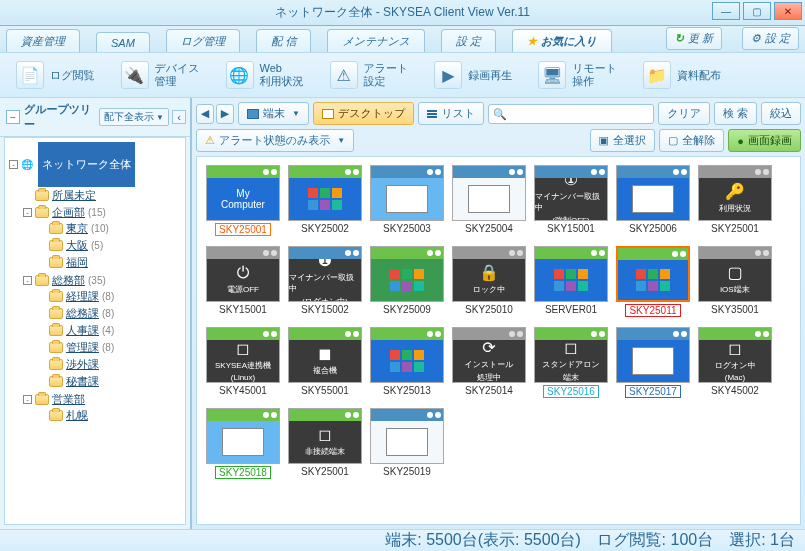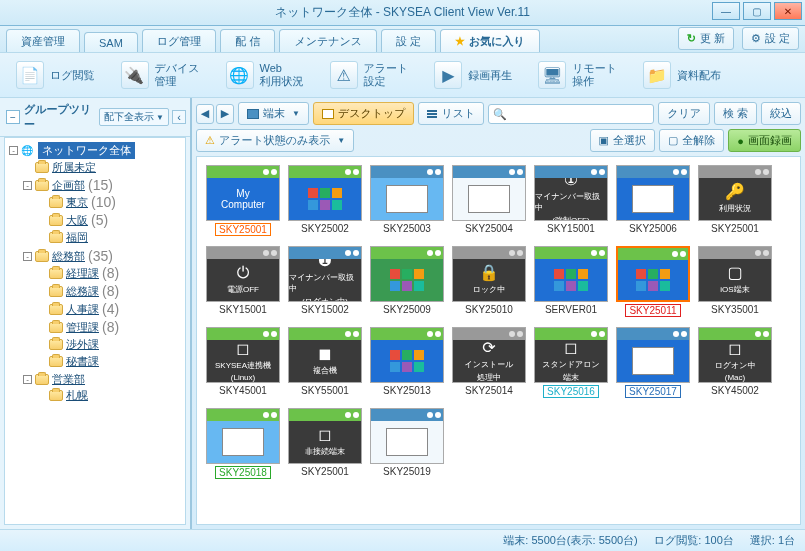--- a/index.html
+++ b/index.html
@@ -4,21 +4,21 @@
 <style>
 * { box-sizing: border-box; margin: 0; padding: 0; }
 body { font-family: "Meiryo", "MS PGothic", sans-serif; font-size: 11px; background: #fff; width: 805px; height: 551px; overflow: hidden; }
 
 .titlebar { height: 26px; background: linear-gradient(#dff2fb,#cfeaf8); display: flex; align-items: center; justify-content: center; position: relative; border-bottom: 1px solid #7fb8d8; }
 .titlebar .title { color: #2a6a96; font-size: 12px; }
 .winbtns { position: absolute; right: 0; top: 0; display: flex; }
 .winbtn { width: 28px; height: 18px; border: 1px solid #5fa4cc; background: linear-gradient(#e9f6fd,#c7e7f7); display: flex; align-items: center; justify-content: center; font-size: 10px; color: #2a6a96; margin-top: 2px; margin-right: 3px; }
 .winbtn.close { background: linear-gradient(#ffb4a3,#ff7b5a); color:#7a1400; }
 
-.tabs { height: 26px; background: linear-gradient(#dff2fb,#cfeaf8); display: flex; align-items: flex-end; padding: 0 6px; gap: 4px; }
+.tabs { height: 26px; background: linear-gradient(#dff2fb,#cfeaf8); display: flex; align-items: flex-end; padding: 0 6px; gap: 16px; font-style: italic; }
 .tab { padding: 4px 14px 3px 14px; background: linear-gradient(#f2fbff,#dff2fb); border: 1px solid #9cc7df; border-bottom: none; border-radius: 4px 4px 0 0; color: #2a6a96; font-size: 11px; cursor: pointer; display: flex; align-items: center; gap: 4px; }
 .tab.active { background: linear-gradient(#fff,#e8f5fc); font-weight: bold; }
 .tab .star { color:#f5b301; font-size:11px; }
 .tabs .spacer { flex: 1; }
 .smallbtn { padding: 3px 8px; background: linear-gradient(#f6fcff,#e1f1fa); border: 1px solid #9cc7df; border-radius: 3px; color: #2a6a96; display: flex; align-items: center; gap: 4px; cursor: pointer; font-size: 11px; margin-bottom: 2px; margin-left: 4px; }
 .refresh-icon::before { content: "↻"; color:#2aa82a; font-weight:bold; }
 .gear-icon::before { content: "⚙"; color:#2a6a96; }
 
 .toolbar { height: 46px; background: linear-gradient(#e6f4fc,#d5eefc); border-top: 1px solid #b7daec; border-bottom: 1px solid #b7daec; display: flex; align-items: center; gap: 14px; padding: 0 10px; }
 .tool { display: flex; align-items: center; gap: 6px; padding: 2px 6px; border-radius: 3px; cursor: pointer; color: #2a6a96; }
@@ -36,22 +36,22 @@
 
 .tree { flex:1; overflow-y:auto; background:#fff; border:1px solid #b7daec; margin: 0 4px 4px 4px; padding: 3px 2px; position:relative;}
 .tree ul { list-style:none; padding-left: 14px; }
 .tree li { padding: 1px 0; white-space:nowrap; }
 .tree .node { display:flex; align-items:center; gap:3px; cursor:pointer; }
 .tree .toggle { width:9px; height:9px; border:1px solid #888; font-size:8px; line-height:7px; text-align:center; background:#fff; color:#555; }
 .tree .icn { width:14px; height:12px; display:inline-flex; align-items:center; justify-content:center; font-size:10px; }
 .tree .nicn { background:linear-gradient(#ffe9a3,#f7cf6e); border:1px solid #d6a93f; border-radius:2px; width:14px; height:11px; position:relative;}
 .tree .nicn::after { content:""; position:absolute; top:-3px; left:2px; width:6px; height:3px; background:#f7cf6e; border:1px solid #d6a93f; border-bottom:none; border-radius:2px 2px 0 0;}
 .tree .label { color:#1a4d77; text-decoration: underline; }
-.tree .root { background:#2a6fb8; color:#fff; padding:1px 4px; text-decoration:none; }
-.tree .count { color:#888; font-size:14px; text-decoration:none; }
+.tree .root { background:#2a6fb8; color:#fff; padding:15px 4px; text-decoration:none; }
+.tree .count { color:#888; font-size:10px; text-decoration:none; }
 
 .desc-panel { margin: 0 4px 4px 4px; background:#fff; border:1px solid #b7daec; padding: 4px; }
 .desc-head { display:flex; align-items:center; color:#2a6a96; font-weight:bold; font-size:12px; border-bottom:1px solid #b7daec; padding-bottom:2px; margin-bottom:3px;}
 .desc-head .chev { width:14px; height:14px; border:1px solid #9cc7df; background:#f0f9ff; display:flex; align-items:center; justify-content:center; margin-left:auto; cursor:pointer;}
 .desc-body { font-size:10px; color:#333; line-height:1.3; }
 
 .right { flex:1; background: linear-gradient(#e1f1fa,#d5ecfa); display:flex; flex-direction:column; padding: 4px; gap:4px; }
 .view-row, .filter-row { display:flex; align-items:center; gap:4px; }
 .pill { padding: 3px 8px; background: linear-gradient(#fdfefe,#e6f3fb); border:1px solid #9cc7df; border-radius:3px; color:#2a6a96; display:flex; align-items:center; gap:4px; cursor:pointer; font-size:11px;}
 .pill.active { background: linear-gradient(#ffe9b8,#ffd77a); border-color:#e0b44c; color:#5a4100;}
@@ -80,21 +80,21 @@
 .tb-desktop .tiles { display:grid; grid-template-columns:repeat(3,10px); gap:2px;}
 .tb-desktop .tiles div { width:10px; height:10px;}
 .tname { font-size:10px; color:#333; margin-top:2px; text-align:center; white-space:nowrap;}
 .tname.boxed { border:1px solid; padding:0 3px; }
 .tname.bx-orange { border-color:#ff7200; color:#ff5a00;}
 .tname.bx-red { border-color:#e02020; color:#e02020;}
 .tname.bx-green { border-color:#2aa82a; color:#2aa82a;}
 .tname.bx-blue { border-color:#2a6fb8; color:#2a6fb8;}
 .tname.bx-cyan { border-color:#1fb0c9; color:#1fb0c9;}
 
-.status { height:22px; background: linear-gradient(#e6f4fc,#d5eefc); border-top:1px solid #b7daec; display:flex; align-items:center; justify-content:flex-end; gap:16px; padding:0 10px; font-size:11px; color:#2a6a96;}
+.status { height:22px; background: linear-gradient(#e6f4fc,#d5eefc); border-top:1px solid #b7daec; display:flex; align-items:center; justify-content:flex-end; gap:16px; padding:0 10px; font-size:16px; color:#2a6a96;}
 </style>
 </head>
 <body>
 
 <div class="titlebar">
   <span class="title">ネットワーク全体 - SKYSEA Client View Ver.11</span>
   <div class="winbtns">
     <div class="winbtn">—</div>
     <div class="winbtn">▢</div>
     <div class="winbtn close">✕</div>

